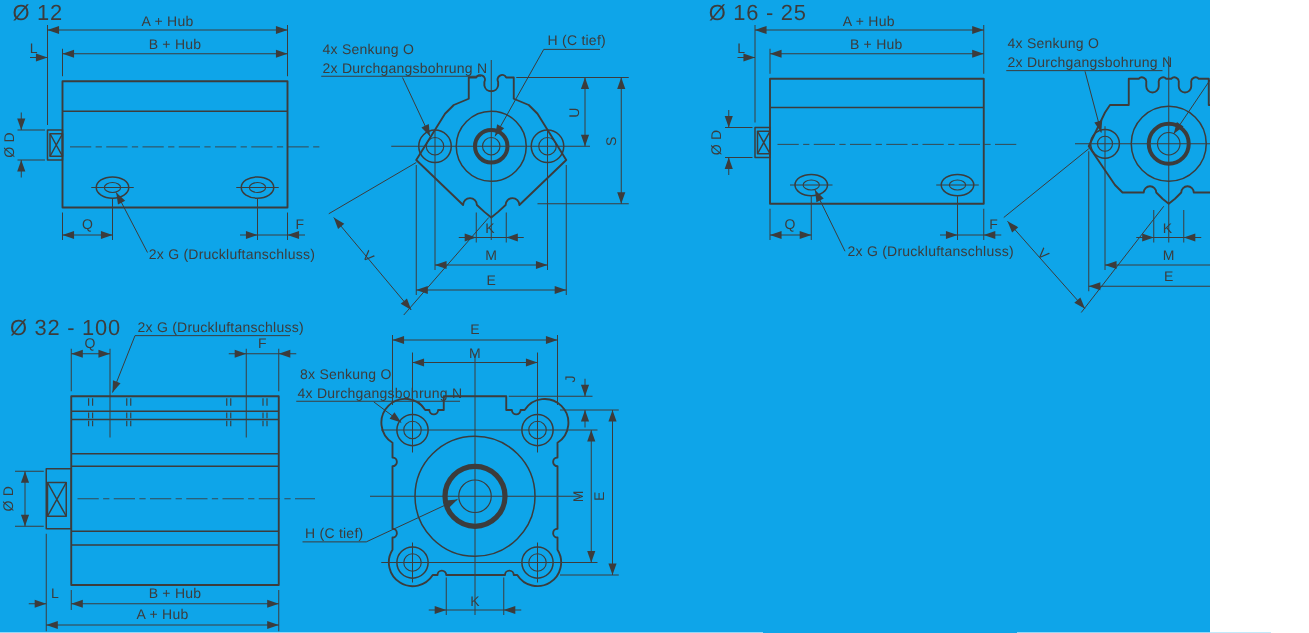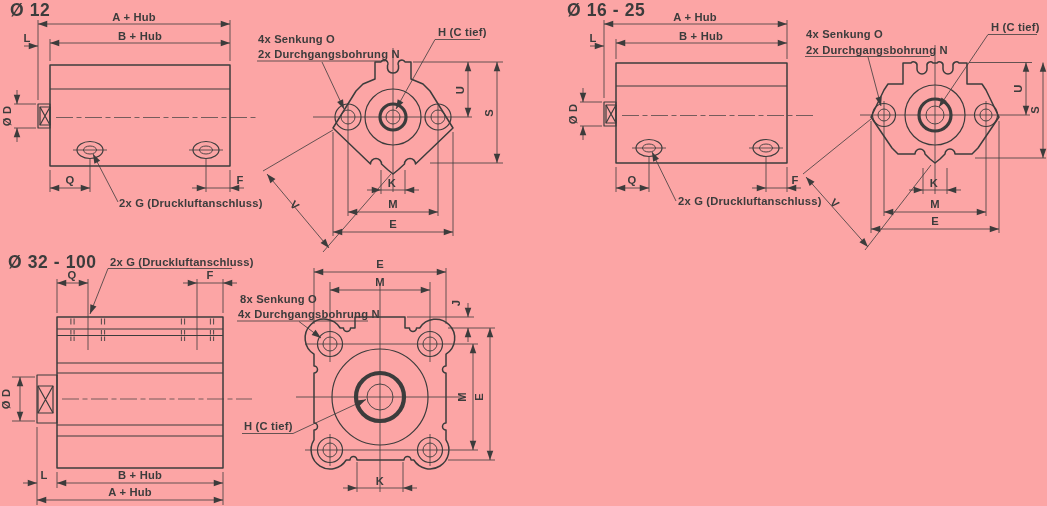--- a/index.html
+++ b/index.html
@@ -1,16 +1,16 @@
 <!DOCTYPE html>
 <html><head>
 <meta charset="utf-8">
 <style>
   html,body{margin:0;padding:0;background:#ffffff;}
-  .stage{position:relative;width:1047px;height:506px;background:#fca5a5;overflow:hidden;font-weight:bold;}
+  .stage{position:relative;width:968px;height:506px;background:#0ea5e9;overflow:hidden;}
   svg text{font-family:"Liberation Sans", sans-serif;fill:#3c3c3c;}
   .t-dim{font-size:11.2px;letter-spacing:.2px;}
   .t-title{font-size:17.5px;letter-spacing:.6px;}
   .mid{text-anchor:middle;}
   .ol{fill:none;stroke:#3c3c3c;stroke-width:1.5;stroke-linejoin:round;stroke-linecap:round;}
   .ol2{fill:none;stroke:#3c3c3c;stroke-width:1.2;stroke-linejoin:round;}
   .thick{fill:none;stroke:#3c3c3c;stroke-width:4.2;}
   .thick2{fill:none;stroke:#3c3c3c;stroke-width:3.2;}
   .dim{fill:none;stroke:#3c3c3c;stroke-width:.8;}
   .thin{fill:none;stroke:#3c3c3c;stroke-width:.9;}

